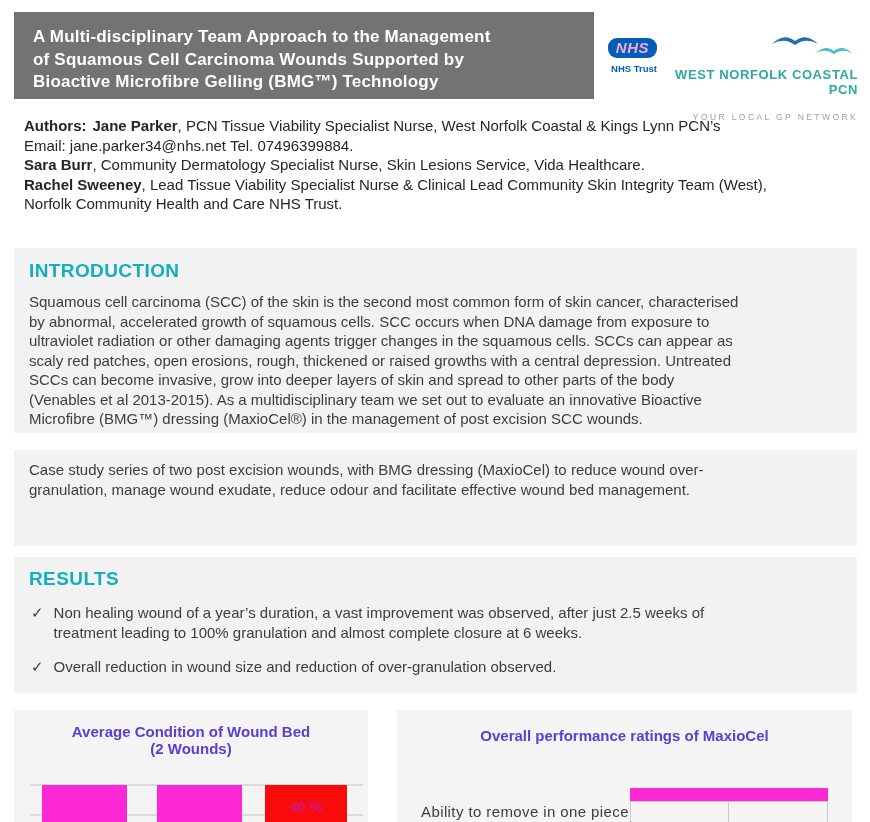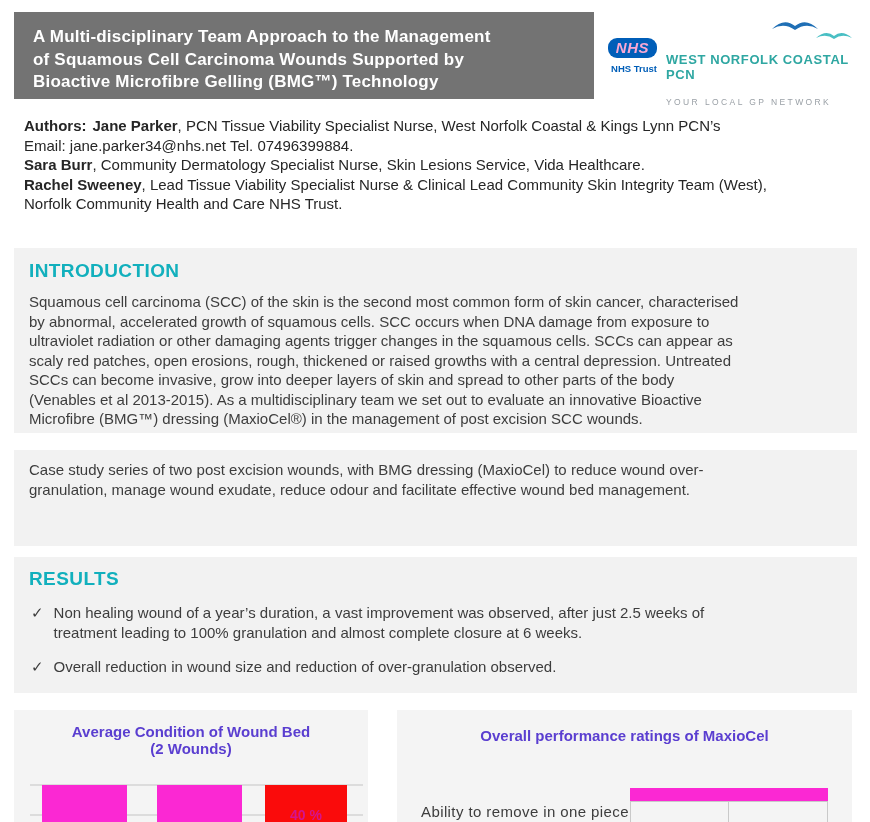--- a/index.html
+++ b/index.html
@@ -25,21 +25,21 @@
   .logo-nhs { position: absolute; left: 543px; top: 38px; width: 114px; text-align: right; }
   .nhs-box {
     display: inline-block; background: #005eb8; color: #f9a8d4;
     font-weight: bold; font-style: italic; font-size: 15px;
     padding: 1px 8px 2px 8px; margin-bottom: 3px; letter-spacing: 0.5px; border-radius: 9px;
   }
   .nhs-org { font-weight: bold; font-size: 13.5px; line-height: 15px; color: #231f20; }
   .nhs-sub { color: #005eb8; font-weight: bold; font-size: 9.5px; margin-top: 2px; }
 
   
-  .logo-pcn { position: absolute; left: 666px; top: 19px; width: 192px; text-align: left; }
+  .logo-pcn { position: absolute; left: 666px; top: 34px; width: 192px; text-align: right; }
   .birds { position: absolute; right: 4px; top: -3px; }
   .pcn-name { margin-top: 33px; font-size: 13px; font-weight: bold; color: #2fa7a2; letter-spacing: 0.6px; }
   .pcn-tagline { margin-top: 15px; font-size: 8.5px; color: #9aa0a6; letter-spacing: 2.4px; }
 
   
   .authors { position: absolute; left: 24px; top: 116px; width: 800px; font-size: 15px; line-height: 19.5px; color: #262626; }
   .authors .label { margin-right: 6px; }
 
   
   .box { position: absolute; left: 14px; width: 843px; background: #f2f2f2; overflow: hidden; }
@@ -60,21 +60,21 @@
   .chart-title { text-align: center; font-size: 15px; font-weight: bold; line-height: 17px; color: #5a3ed0; }
   .panel-left  .chart-title { padding-top: 13px; }
   .panel-right .chart-title { padding-top: 17px; }
 
   .gridline-h { position: absolute; left: 16px; width: 333px; height: 2px; background: #dcdcdc; }
   .vbar { position: absolute; top: 75px; height: 60px; }
   .vbar-1 { left: 28px;  width: 85px; }
   .vbar-2 { left: 143px; width: 85px; }
   .vbar-3 { left: 251px; width: 82px; }
   .vbar-label {
-    position: absolute; left: 251px; width: 82px; top: 97px; text-align: center;
+    position: absolute; left: 251px; width: 82px; top: 89px; text-align: center;
     font-size: 14px; font-weight: bold; color: #d4148f;
   }
 
   .cat-label { position: absolute; left: 24px; top: 93px; font-size: 15px; color: #3d3d3d; letter-spacing: 0.4px; }
   .hbar { position: absolute; left: 233px; top: 78px; width: 198px; height: 13px; }
   .gridline-v { position: absolute; top: 91px; width: 1px; height: 39px; background: #c9c9c9; }
   .gv-1 { left: 233px; } .gv-2 { left: 331px; } .gv-3 { left: 430px; }
   .axis-h { position: absolute; left: 233px; top: 91px; width: 198px; height: 1px; background: #c9c9c9; }
 </style>
 </head>

